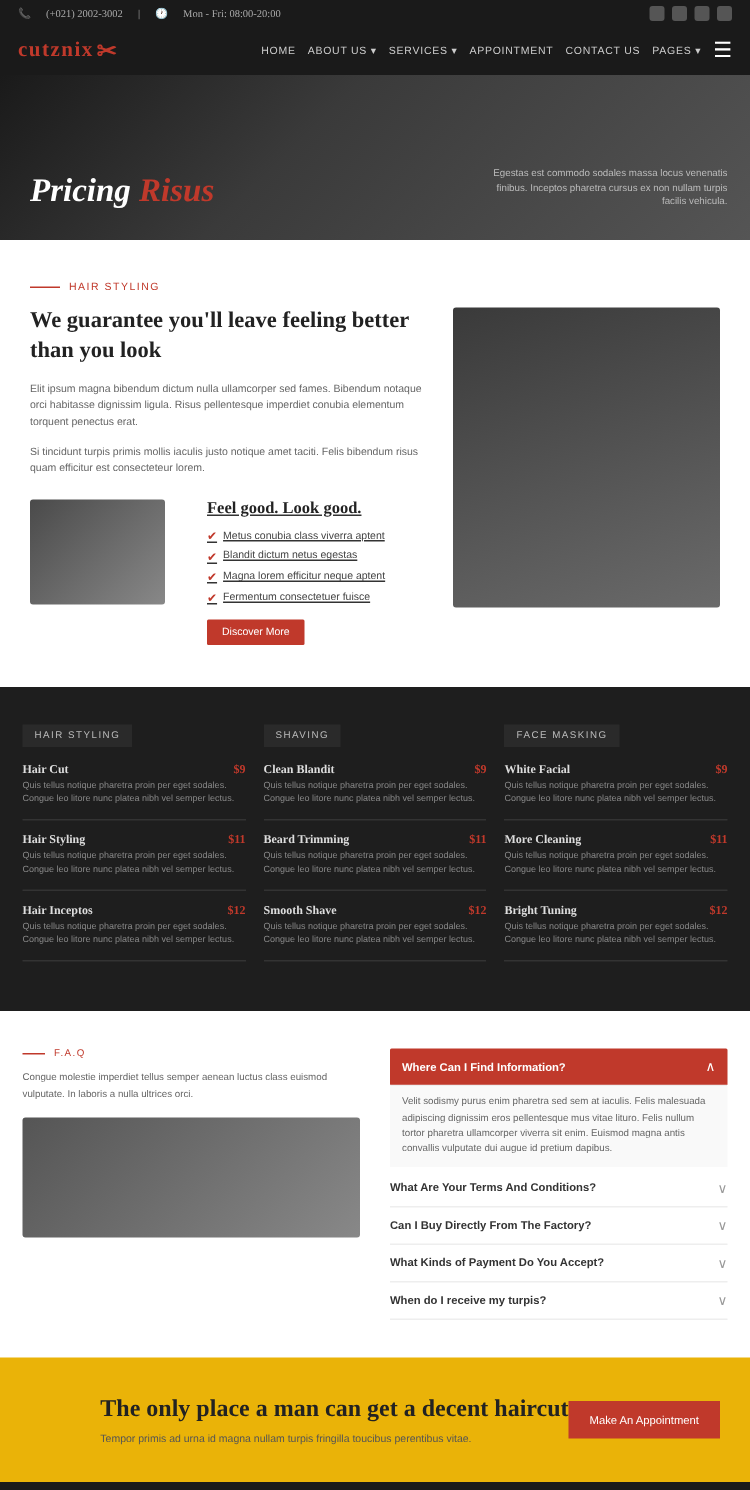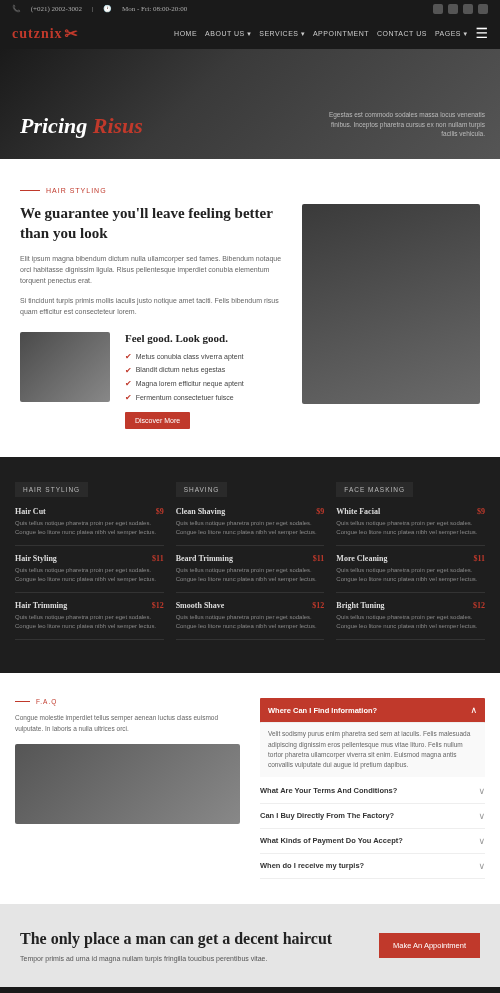--- a/index.html
+++ b/index.html
@@ -33,21 +33,21 @@
     .section-tag-line { width: 20px; height: 1px; background: #c0392b; }
     .section-tag-text { color: #c0392b; font-size: 7px; letter-spacing: 1px; font-family: Arial; text-transform: uppercase; }
     .hair-styling-grid { display: flex; gap: 15px; justify-content: space-between; }
     .hair-styling-left { flex: 1.2; }
     .hair-styling-right { flex: 0.8; }
     .hs-title { font-size: 15px; color: #222; line-height: 1.3; margin-bottom: 10px; font-weight: bold; }
     .hs-para { font-size: 7px; color: #666; line-height: 1.6; font-family: Arial; margin-bottom: 8px; }
     .hs-img-placeholder-right { width: 100%; height: 200px; background: linear-gradient(160deg, #3a3a3a 0%, #6a6a6a 100%); border-radius: 2px; }
 
     
-    .feel-good-row { display: flex; gap: 15px; margin-top: 15px; }
+    .feel-good-row { display: flex; gap: 28px; margin-top: 15px; text-decoration: underline; }
     .feel-good-img { width: 90px; height: 70px; background: linear-gradient(135deg, #4a4a4a, #888); border-radius: 2px; flex-shrink: 0; }
     .feel-good-content h4 { font-size: 11px; font-weight: bold; color: #222; margin-bottom: 6px; }
     .feel-good-list { list-style: none; margin-bottom: 8px; }
     .feel-good-list li { font-size: 7px; color: #444; font-family: Arial; line-height: 1.7; display: flex; align-items: center; gap: 4px; }
     .check-icon { color: #c0392b; font-size: 8px; }
     .btn-discover { background: #c0392b; color: #fff; border: none; padding: 5px 10px; font-size: 7px; font-family: Arial; cursor: pointer; border-radius: 1px; }
 
     
     .section-dark { background: #1e1e1e; padding: 25px 15px; }
     .pricing-grid { display: grid; grid-template-columns: 1fr 1fr 1fr; gap: 12px; }
@@ -72,21 +72,21 @@
     .faq-img { width: 100%; height: 80px; background: linear-gradient(135deg, #555, #888); border-radius: 2px; }
     .faq-accordion-item { border-bottom: 1px solid #eee; padding: 7px 0; display: flex; justify-content: space-between; align-items: center; cursor: pointer; }
     .faq-accordion-item.active { background: #c0392b; padding: 7px 8px; border-radius: 1px; margin-bottom: 2px; }
     .faq-accordion-label { font-size: 7.5px; font-family: Arial; color: #333; font-weight: bold; }
     .faq-accordion-item.active .faq-accordion-label { color: #fff; }
     .faq-accordion-chevron { color: #999; font-size: 9px; }
     .faq-accordion-item.active .faq-accordion-chevron { color: #fff; }
     .faq-answer { color: #666; font-size: 6.5px; font-family: Arial; line-height: 1.6; padding: 6px 8px; background: #f9f9f9; margin-top: -2px; margin-bottom: 2px; }
 
     
-    .section-cta { background: #e5e5e5; padding: 25px 20px; display: flex; justify-content: space-between; align-items: center; }
+    .section-cta { background: #eab308; padding: 25px 20px; display: flex; justify-content: flex-end; align-items: center; }
     .cta-text h2 { font-size: 16px; color: #222; font-weight: bold; line-height: 1.3; margin-bottom: 5px; }
     .cta-text p { font-size: 7px; color: #555; font-family: Arial; }
     .btn-appointment { background: #c0392b; color: #fff; border: none; padding: 8px 14px; font-size: 7.5px; font-family: Arial; cursor: pointer; white-space: nowrap; }
 
     
     .footer { background: #1a1a1a; padding: 20px 15px 10px; }
   </style>
 </head>
 <body>
 
@@ -186,32 +186,32 @@
       </div>
       <div class="pricing-item">
         <div class="pricing-item-header">
           <span class="pricing-item-name">Hair Styling</span>
           <span class="pricing-item-price">$11</span>
         </div>
         <p class="pricing-item-desc">Quis tellus notique pharetra proin per eget sodales. Congue leo litore nunc platea nibh vel semper lectus.</p>
       </div>
       <div class="pricing-item">
         <div class="pricing-item-header">
-          <span class="pricing-item-name">Hair Trimming</span>
+          <span class="pricing-item-name">Hair Inceptos</span>
           <span class="pricing-item-price">$12</span>
         </div>
         <p class="pricing-item-desc">Quis tellus notique pharetra proin per eget sodales. Congue leo litore nunc platea nibh vel semper lectus.</p>
       </div>
     </div>
 
     <div class="pricing-col">
       <span class="pricing-col-tag">SHAVING</span>
       <div class="pricing-item">
         <div class="pricing-item-header">
-          <span class="pricing-item-name">Clean Shaving</span>
+          <span class="pricing-item-name">Clean Blandit</span>
           <span class="pricing-item-price">$9</span>
         </div>
         <p class="pricing-item-desc">Quis tellus notique pharetra proin per eget sodales. Congue leo litore nunc platea nibh vel semper lectus.</p>
       </div>
       <div class="pricing-item">
         <div class="pricing-item-header">
           <span class="pricing-item-name">Beard Trimming</span>
           <span class="pricing-item-price">$11</span>
         </div>
         <p class="pricing-item-desc">Quis tellus notique pharetra proin per eget sodales. Congue leo litore nunc platea nibh vel semper lectus.</p>

